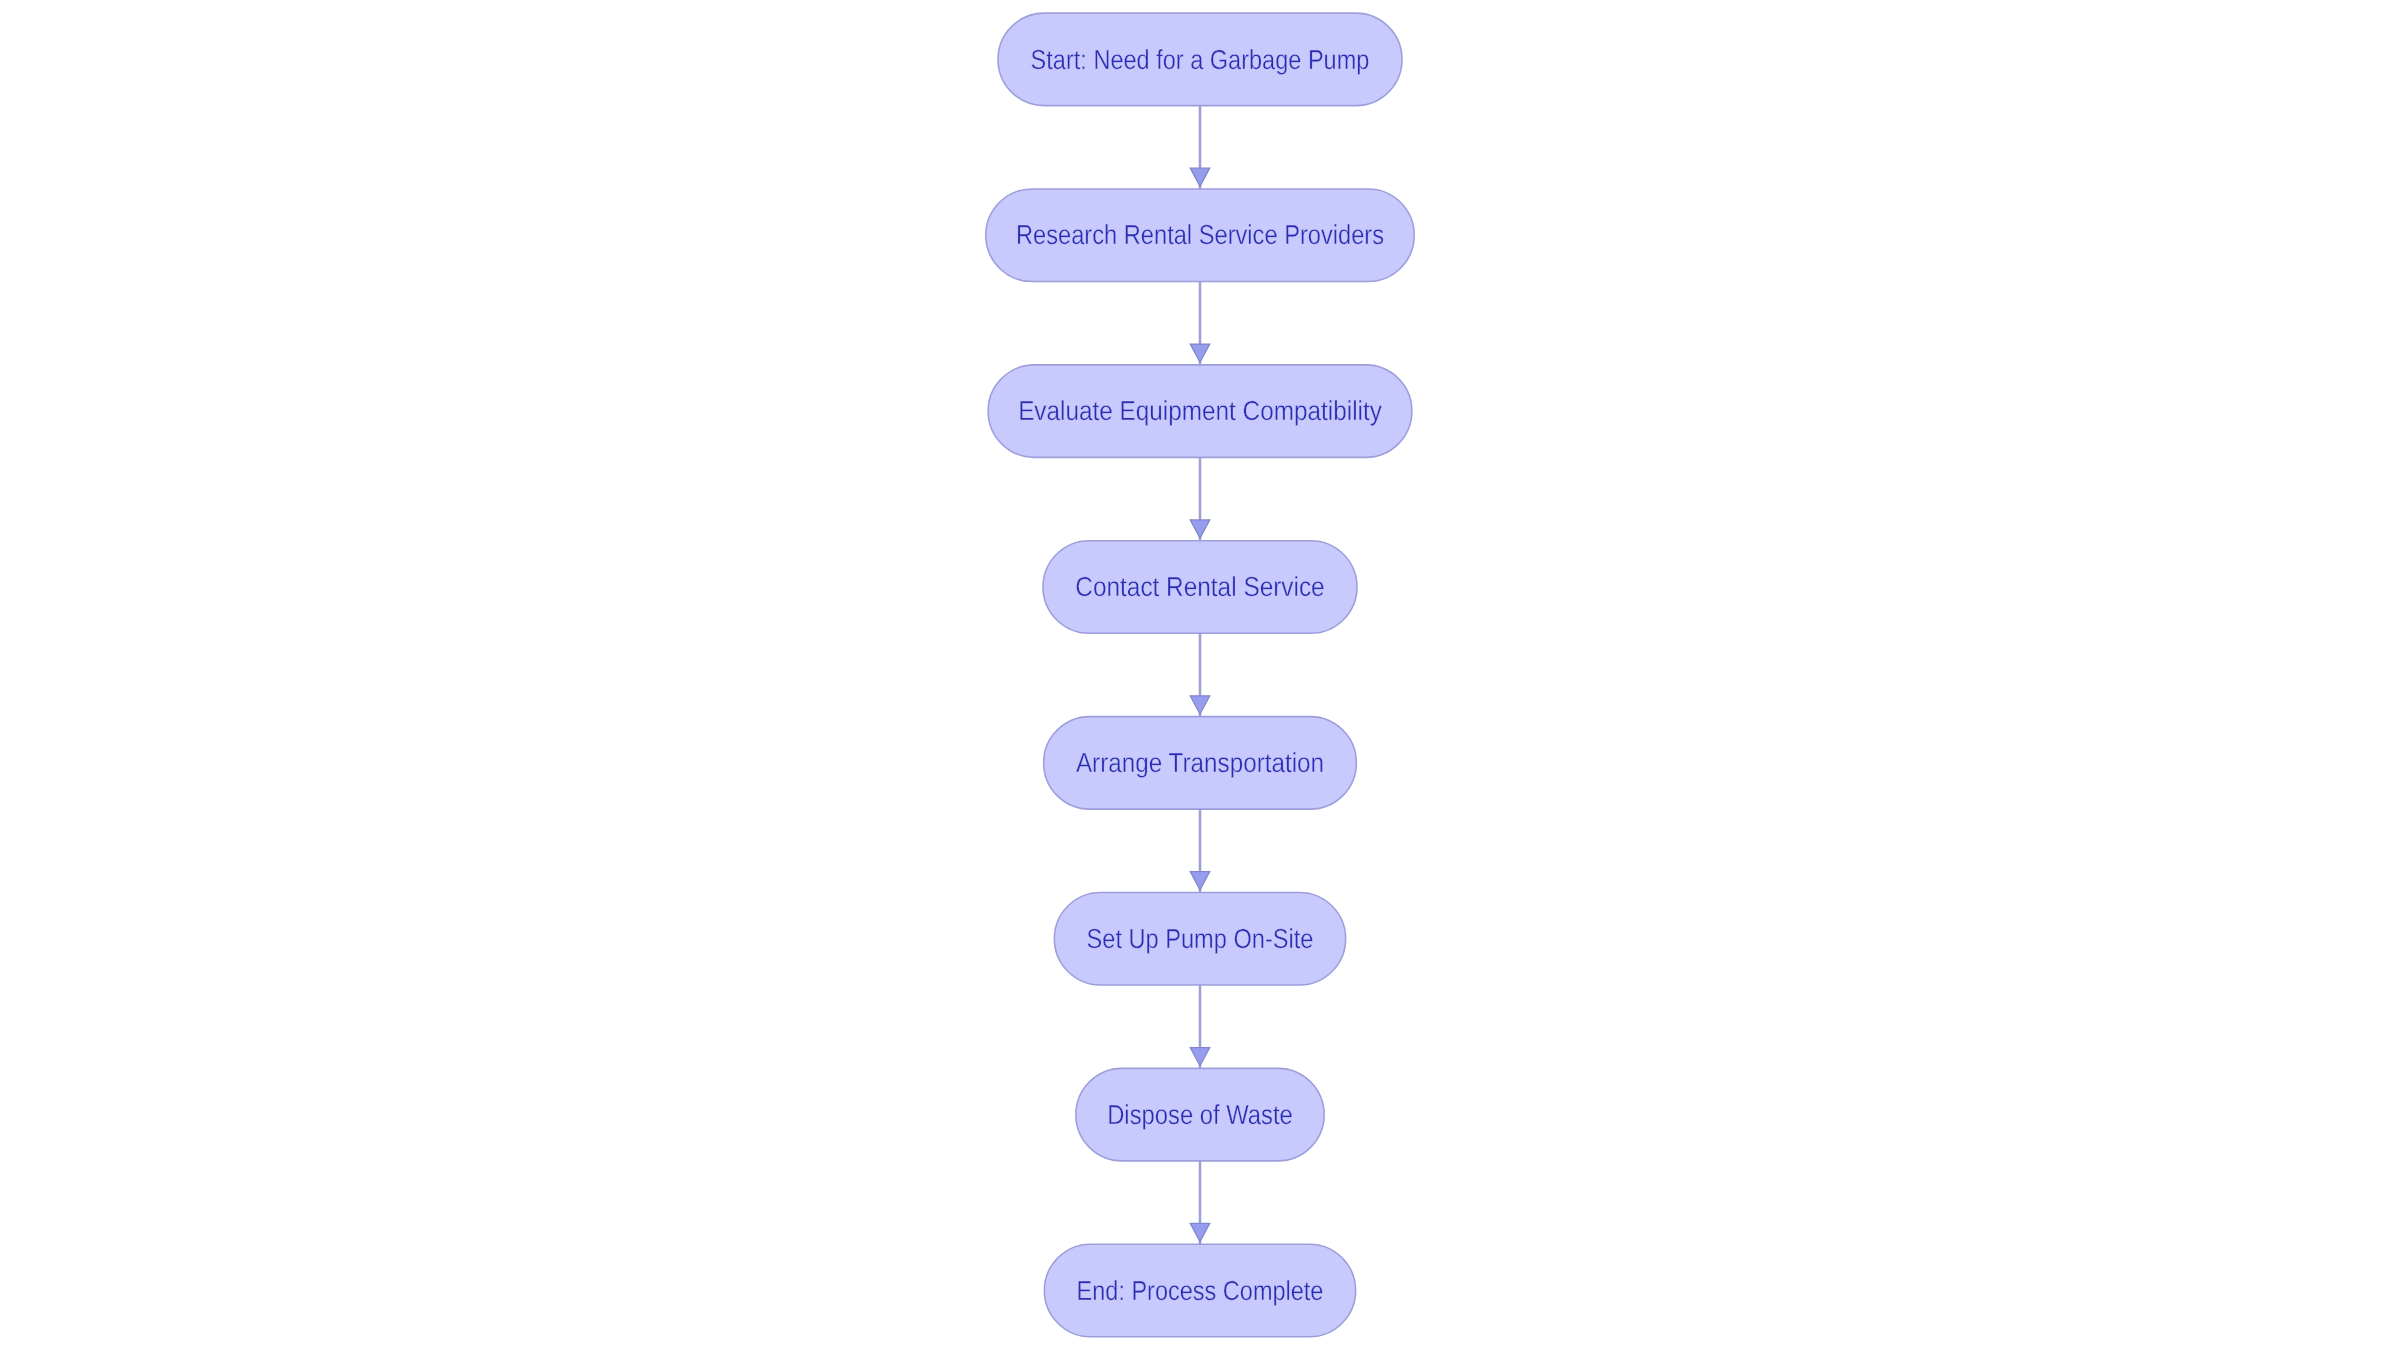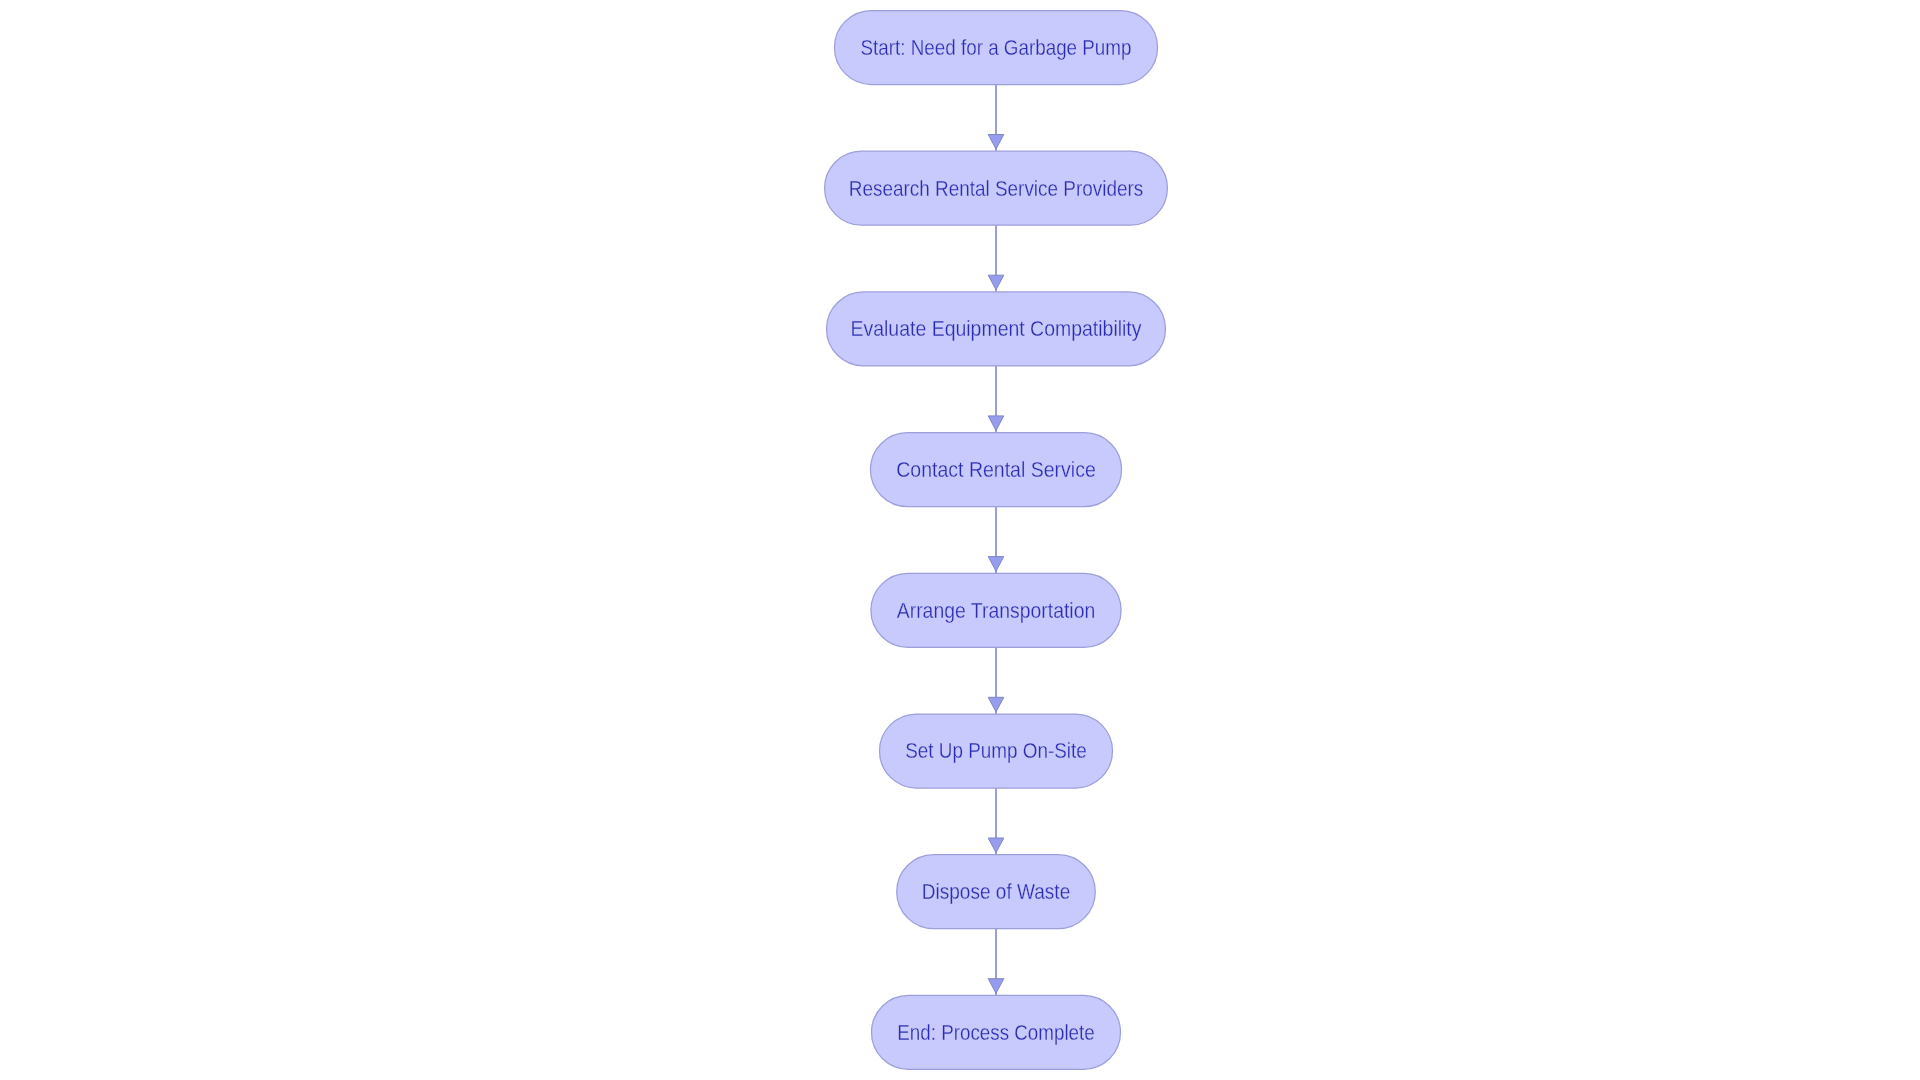--- a/index.html
+++ b/index.html
@@ -2,21 +2,21 @@
 <html><head>
 <meta charset="utf-8">
 <title>Garbage Pump Rental Process Flowchart</title>
 <style>
   html,body{margin:0;padding:0;}
   body{
     width:1920px;height:1080px;background:#ffffff;
     font-family:"Liberation Sans",sans-serif;
     overflow:hidden;
   }
-  #canvas{position:relative;width:1590px;height:1080px;margin-left:36px;}
+  #canvas{position:relative;width:1590px;height:1080px;}
   #chart{position:absolute;left:0;top:0;display:block;}
   .node-label{
     font-family:"Liberation Sans",sans-serif;
     font-size:22px;
     white-space:pre;
     paint-order:fill;
     stroke-width:0.3px;
     transform:translateZ(0);
   }
 </style>

